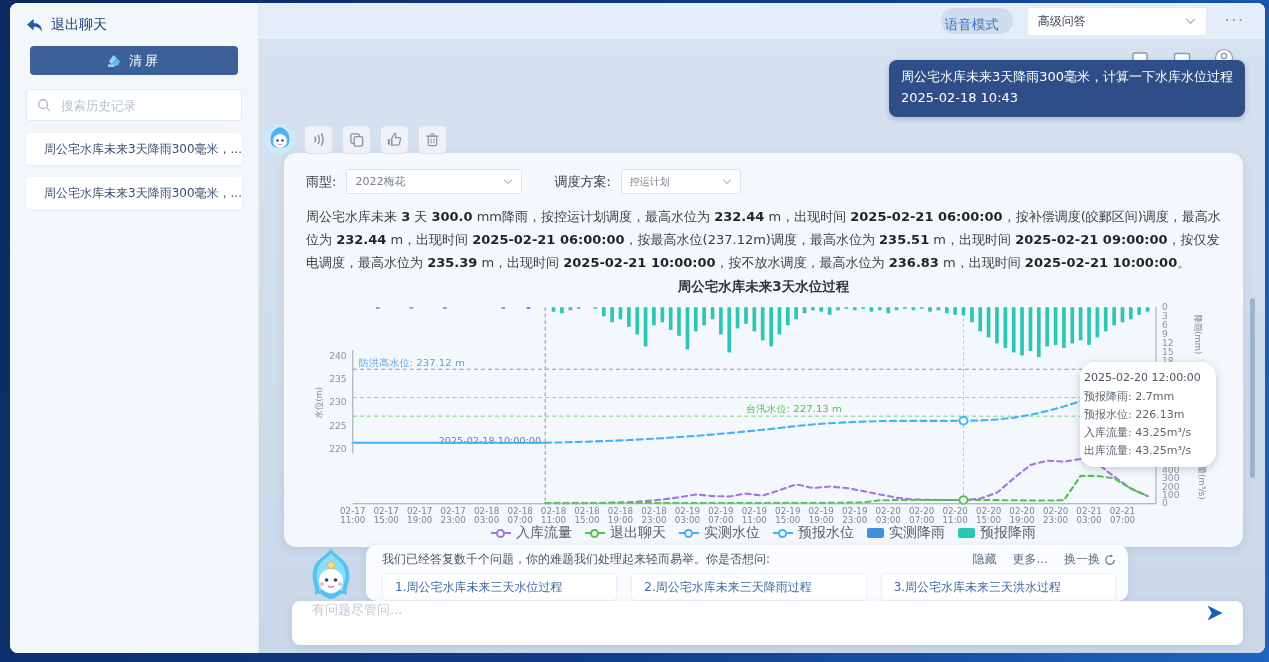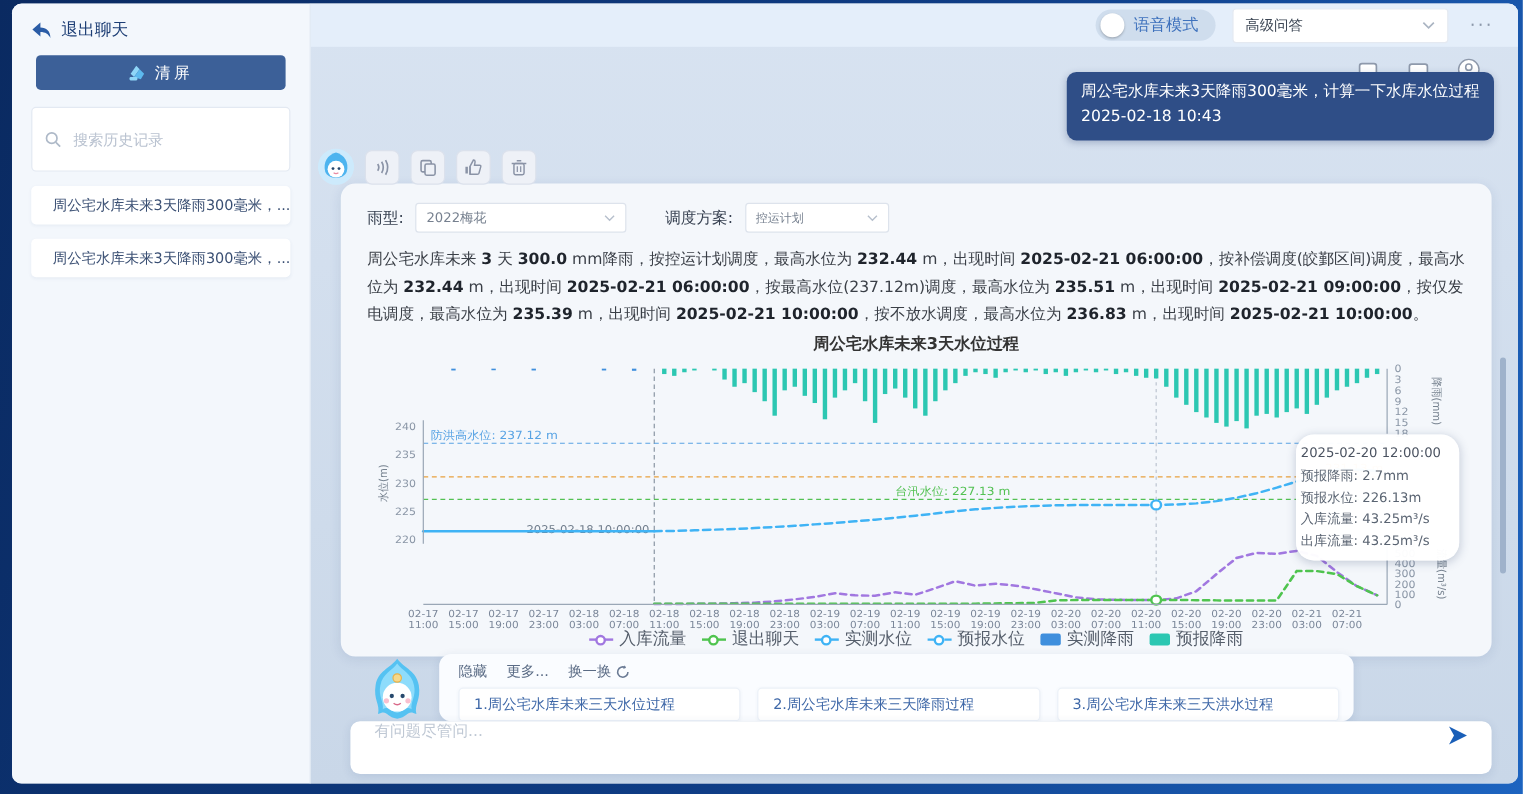--- a/index.html
+++ b/index.html
@@ -6,28 +6,28 @@
   body{
     width:1269px;height:662px;overflow:hidden;position:relative;
     font-family:"DejaVu Sans","Liberation Sans",sans-serif;
     background:linear-gradient(110deg,#0a2a61 0%,#0f3d86 55%,#1d64c0 100%);
   }
   .frame{position:absolute;left:10px;top:3px;right:4px;bottom:9px;border-radius:8px;overflow:hidden;display:flex;background:#f3f7fc;}
   
   .sidebar{width:248px;flex:0 0 248px;background:#f3f7fc;border-right:1px solid #e2e9f3;position:relative;}
   .exit-row{display:flex;align-items:center;gap:8px;padding:13px 16px 10px 16px;color:#1d3e75;font-size:14px;cursor:pointer;}
   .clear-btn{margin:2px 20px 14px 20px;height:29px;background:#3c6098;border-radius:4px;color:#fff;font-size:13px;display:flex;align-items:center;justify-content:center;gap:7px;cursor:pointer;letter-spacing:3px;}
-  .search-box{margin:4px 16px 12px 16px;height:30px;background:#fff;border:1px solid #e3e9f2;border-radius:4px;display:flex;align-items:center;gap:8px;padding:11px 10px;}
+  .search-box{margin:4px 16px 12px 16px;height:30px;background:#fff;border:1px solid #e3e9f2;border-radius:4px;display:flex;align-items:center;gap:8px;padding:0 10px;}
   .search-box input{border:0;outline:0;flex:1;font-size:12.5px;color:#46526b;background:transparent;font-family:inherit;}
   .search-box input::placeholder{color:#b9c2d0;}
   .history-item{margin:0 16px 12px 16px;height:32px;background:#fff;border-radius:4px;display:flex;align-items:center;gap:8px;padding:0 10px;font-size:12px;color:#3a4f73;box-shadow:0 1px 3px rgba(40,70,120,.06);cursor:pointer;white-space:nowrap;overflow:hidden;}
   
   .main{flex:1;position:relative;background:linear-gradient(#d8e3f1,#c9d7e8);}
   .topbar{height:36px;background:#e4eefa;display:flex;align-items:center;justify-content:flex-end;gap:14px;padding-right:16px;}
-  .voice-pill{display:flex;align-items:center;gap:8px;background:#cfdded;border-radius:14px;height:26px;padding:0 14px 0 4px;cursor:pointer;}
+  .voice-pill{display:flex;align-items:center;gap:8px;background:#cfdded;border-radius:14px;height:26px;padding:0 14px 0 4px;cursor:pointer;flex-direction:column;}
   .knob{width:20px;height:20px;border-radius:50%;background:#fff;box-shadow:0 1px 2px rgba(0,0,0,.25);}
   .voice-label{color:#3f72bd;font-size:13.5px;}
   .mode-select{width:158px;height:27px;background:#fff;border-radius:3px;border:1px solid #e4e9f1;display:flex;align-items:center;justify-content:space-between;padding:0 10px;font-size:12px;color:#3c4654;cursor:pointer;}
   .more-dots{color:#8c98aa;font-size:15px;letter-spacing:2px;cursor:pointer;padding:0 4px;}
   .mini-tools{position:absolute;top:44px;right:30px;display:flex;gap:20px;z-index:1;}
   .mini-tools .tool{width:22px;height:22px;display:flex;align-items:center;justify-content:center;cursor:pointer;}
   .user-bubble{position:absolute;top:57px;right:20px;z-index:2;background:#2f4e87;color:#fff;font-size:13px;line-height:1.6;padding:7px 12px 8px 12px;border-radius:8px;box-shadow:0 2px 6px rgba(20,40,90,.25);}
   .bot-row{position:absolute;top:121px;left:6px;display:flex;align-items:center;gap:9px;z-index:1;}
   .avatar{width:30px;height:30px;border-radius:50%;overflow:hidden;background:#cdeafc;flex:0 0 30px;}
   .icon-btn{width:27px;height:27px;background:#eef1f7;border:1px solid #dbe1ec;border-radius:6px;display:flex;align-items:center;justify-content:center;cursor:pointer;}
@@ -419,20 +419,21 @@
           <circle cx="34.5" cy="33" r="1.8" fill="#27496d"></circle>
           <circle cx="21" cy="37" r="2.2" fill="#f9c0cf"></circle>
           <circle cx="39" cy="37" r="2.2" fill="#f9c0cf"></circle>
           <path d="M27 39 Q30 41.5 33 39" stroke="#d96a8a" stroke-width="1.2" fill="none"></path>
           <circle cx="30" cy="18" r="3.5" fill="#f7d98a" stroke="#e8b24a"></circle>
         </svg>
     </div>
 
     <div class="suggest-panel">
       <div class="sp-row1">
+        <span>我们已经答复数千个问题，你的难题我们处理起来轻而易举。你是否想问:</span>
         <span class="sp-links">
           <span>隐藏</span>
           <span>更多...</span>
           <span>
               <i style="font-style:normal">换一换</i>
             <svg width="12" height="12" viewBox="0 0 14 14">
                 <path d="M12 7 A5 5 0 1 1 9.5 2.7" fill="none" stroke="#6b7b95" stroke-width="1.5"></path>
                 <path d="M9 0.5 L10 3.2 L7.2 3.8 Z" fill="#6b7b95"></path>
               </svg>
           </span>

